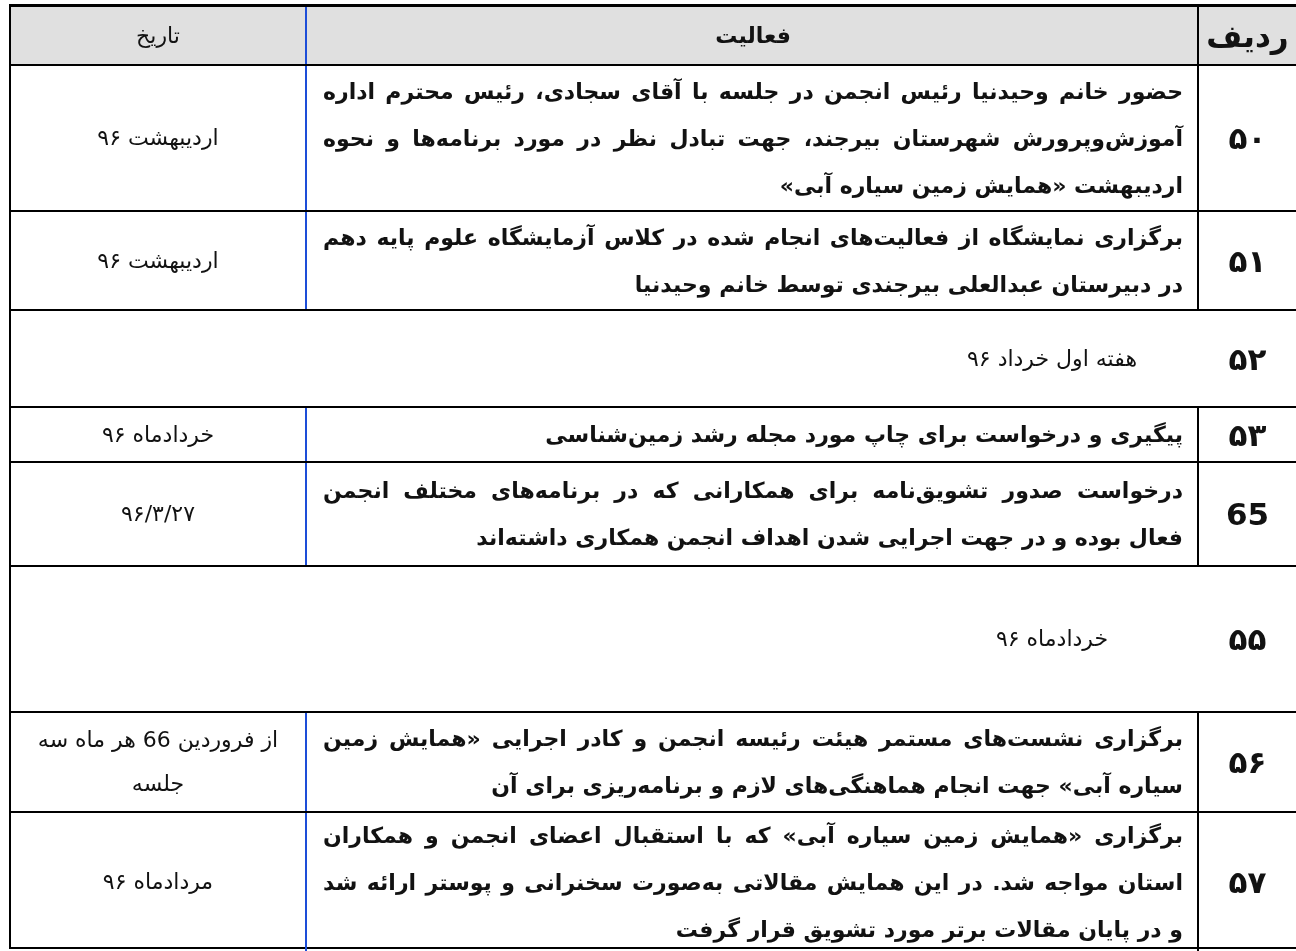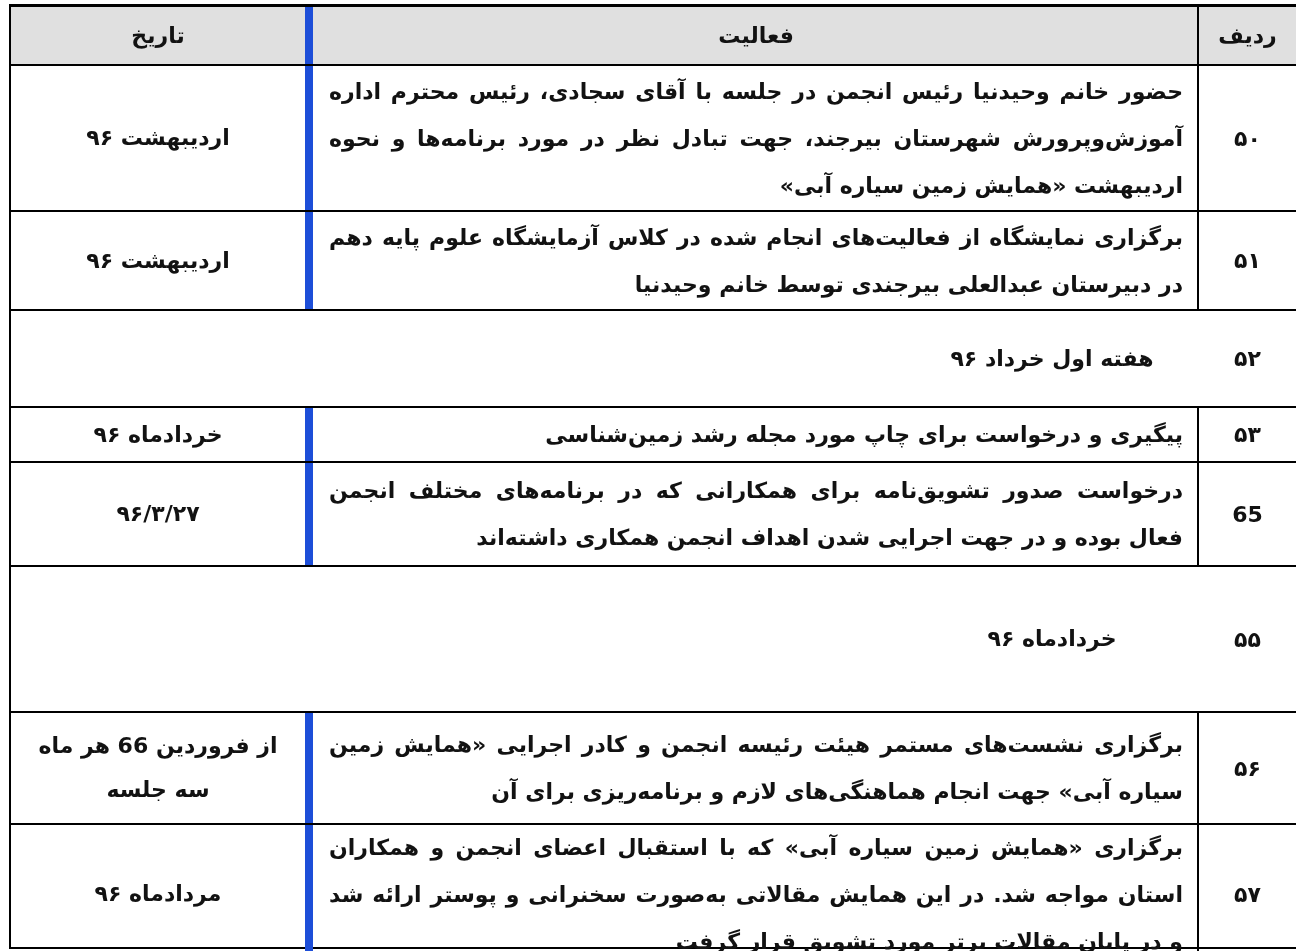--- a/index.html
+++ b/index.html
@@ -42,61 +42,61 @@
   }
   .cell {
     display: flex;
     align-items: center;
     justify-content: center;
   }
   .col-radif {
     width: 97px;
     flex: 0 0 97px;
     font-weight: bold;
-    font-size: 22px;
+    font-size: 31px;
     text-align: right;
   }
   .col-activity {
     flex: 1 1 auto;
     border-right: 2px solid #000;
-    border-left: 8px solid #1d4ed8;
+    border-left: 2px solid #1d4ed8;
     padding: 6px 14px 6px 16px;
     font-weight: bold;
     font-size: 22px;
     line-height: 47px;
     display: flex;
     align-items: center;
   }
   .col-activity .txt {
     width: 100%;
     text-align: justify;
     text-justify: inter-word;
   }
   .header-row .col-activity {
     justify-content: center;
     align-items: center;
   }
   .header-row .col-activity .txt { text-align: center; }
   .col-date {
     width: 294px;
     flex: 0 0 294px;
-    font-weight: bold;
+    font-weight: normal;
     font-size: 22px;
     text-align: center;
     line-height: 44px;
     padding: 8px 10px;
   }
   
   .h-r50 { height: 146px; }
   .h-r51 { height: 99px;  }
   .h-r52 { height: 97px;  }
   .h-r53 { height: 55px;  }
   .h-r54 { height: 104px; }
   .h-r55 { height: 146px; }
-  .h-r56 { height: 112px; }
+  .h-r56 { height: 100px; }
   .h-r57 { height: 140px; }
 </style>
 </head>
 <body>
 
 <div class="page">
   <div class="activities-table">
 
     <div class="t-row header-row">
       <div class="cell col-radif">ردیف</div>

